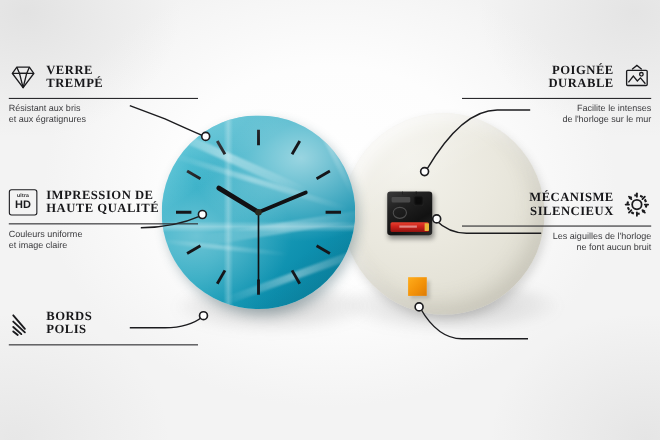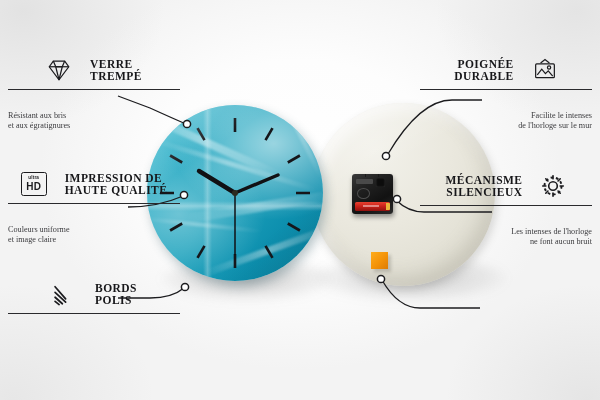--- a/index.html
+++ b/index.html
@@ -140,44 +140,43 @@
     position:absolute; inset:0; border-radius:50%;
     background: linear-gradient(145deg, rgba(255,255,255,.42) 0%, rgba(255,255,255,0) 30%, rgba(255,255,255,0) 72%, rgba(0,60,75,.20) 100%);
   }
 
   
   .feat { position:absolute; width:172px; }
   .feat.left  { left:8px;  text-align:left; }
   .feat.right { right:8px; text-align:right; }
 
   .feat-head {
-    display:flex; align-items:center; gap:18px;
+    display:flex; align-items:center; gap:8px;
     min-height:32px;
-    justify-content:center;
   }
   .feat.right .feat-head { flex-direction:row-reverse; }
   .feat-title {
     font-family: "Liberation Serif", serif;
     font-weight:bold;
     font-size:11.5px;
     line-height:12.4px;
     letter-spacing:.45px;
     color:#17171a;
     text-transform:uppercase;
     white-space:pre-line;
   }
   .feat-rule {
     height:1px; background:#2a2a2d; margin-top:3px; width:100%;
   }
   .feat-sub {
-    font-family: Liberation Serif, serif;
+    font-family: Liberation Sans, sans-serif;
     font-size:8.2px;
     line-height:10.3px;
     color:#3b3b3e;
-    margin-top:21px;
+    margin-top:4px;
     white-space:pre-line;
   }
   .ico { flex:0 0 auto; width:26px; height:26px; display:block; color:#1b1b1e; }
   .ico svg { width:100%; height:100%; display:block; }
 
   
   .hd-badge {
     flex:0 0 auto; width:26px; height:24px;
     border:1.6px solid #1b1b1e; border-radius:2.5px;
     display:flex; flex-direction:column; align-items:center; justify-content:center;
@@ -367,18 +366,18 @@
             <path d="M24.9 7.1 L22.2 9.8"></path>
               <path d="M9.8 22.2 L7.1 24.9"></path>
           </g>
           <circle cx="16" cy="16" r="10.5" stroke-dasharray="3.3 3.3" stroke-width="2.4"></circle>
         </svg>
       </span>
       <span class="feat-title">MÉCANISME
 SILENCIEUX</span>
     </div>
     <div class="feat-rule"></div>
-    <div class="feat-sub">Les intenses de l'horloge
+    <div class="feat-sub">Les aiguilles de l'horloge
 ne font aucun bruit</div>
   </div>
 
 
 </div>
 
 </body></html>

